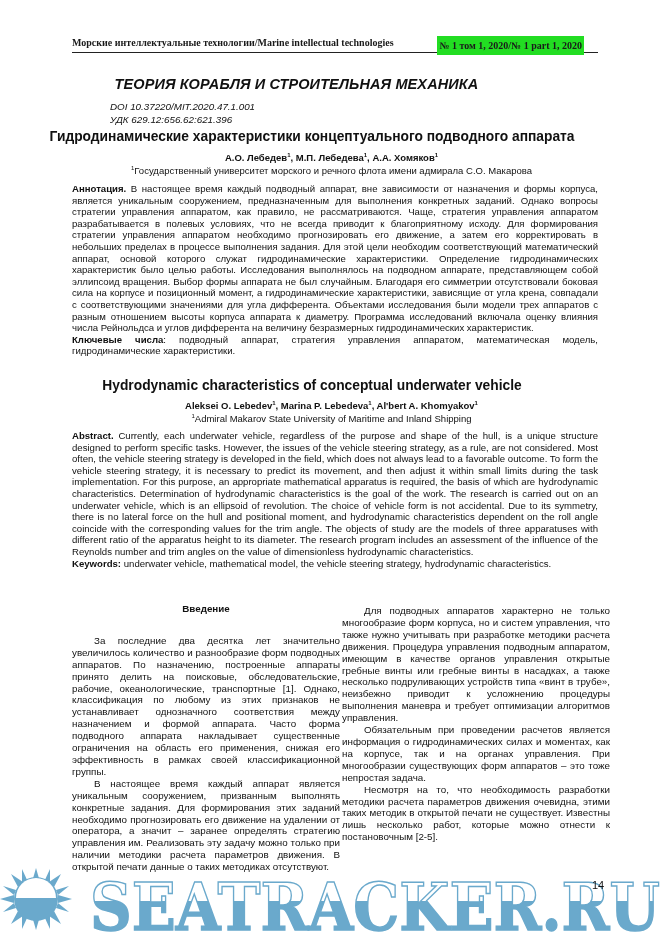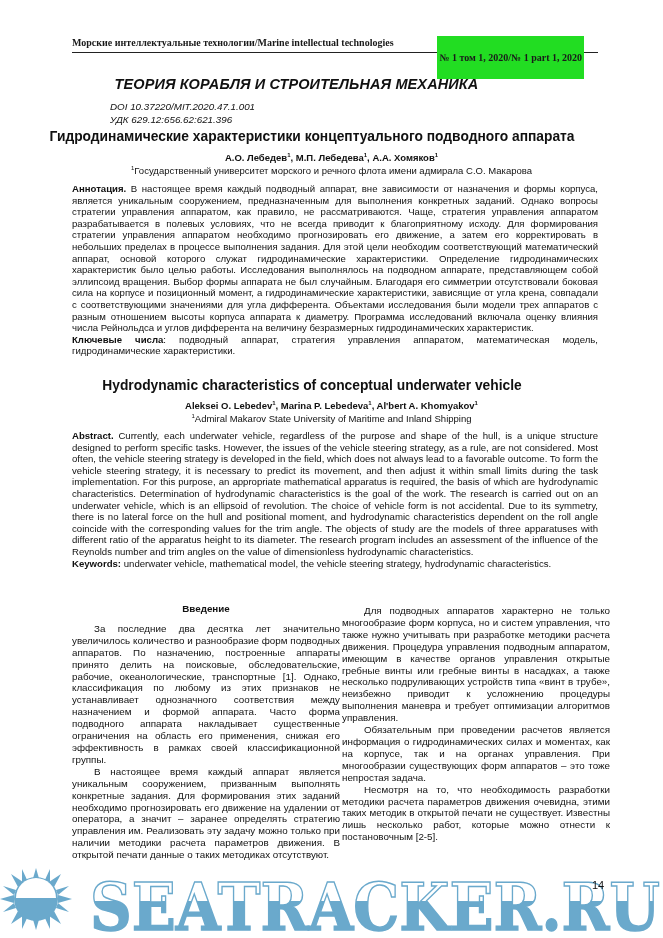--- a/index.html
+++ b/index.html
@@ -1,32 +1,32 @@
 <!DOCTYPE html>
 <html><head>
 <meta charset="utf-8">
 <style>
   html, body { margin:0; padding:0; background:#ffffff; }
   body { width:663px; height:938px; position:relative; overflow:hidden; font-family:"Liberation Sans", sans-serif; color:#111; }
   .page { position:absolute; left:0; top:0; width:663px; height:938px; }
   .running-head { position:absolute; left:72px; top:36px; width:526px; height:16px; border-bottom:1px solid #222; font-family:"Liberation Serif", serif; font-weight:bold; font-size:10px; color:#1a1a1a; }
   .running-head .journal { position:absolute; left:0; top:1px; white-space:nowrap; }
-  .running-head .issue { position:absolute; right:14px; top:0; background:#22dd22; padding:16px 2px; white-space:nowrap; }
+  .running-head .issue { position:absolute; right:14px; top:0; background:#22dd22; padding:4px 2px; white-space:nowrap; }
   .section-title { position:absolute; left:0; width:593px; top:76px; text-align:center; font-weight:bold; font-style:italic; font-size:14.5px; letter-spacing:0.1px; }
   .doi { position:absolute; left:110px; top:100px; font-style:italic; font-size:9.8px; line-height:13px; }
   .title { position:absolute; left:0; width:624px; text-align:center; font-weight:bold; font-size:13.8px; }
   .authors { position:absolute; left:0; width:663px; text-align:center; font-weight:bold; font-size:9.5px; }
   .affil { position:absolute; left:0; width:663px; text-align:center; font-size:9.5px; }
   sup { font-size:6px; vertical-align:super; line-height:0; }
   .abstract { position:absolute; left:72px; width:526px; font-size:9.6px; line-height:11.6px; text-align:justify; }
   .abstract b { font-weight:bold; }
   .col { position:absolute; top:603px; width:268px; font-size:9.8px; line-height:11.9px; text-align:justify; }
   .col.left { left:72px; }
   .col.right { left:342px; }
-  .col h3 { margin:0 0 8px 0; font-size:9.8px; text-align:center; font-weight:bold; }
+  .col h3 { margin:0 0 20px 0; font-size:9.8px; text-align:center; font-weight:bold; }
   .col p { margin:0; text-indent:22px; }
   .page-number { position:absolute; left:592px; top:879px; font-size:11px; }
   .watermark { position:absolute; left:0; top:860px; width:663px; height:78px; pointer-events:none; }
 </style>
 </head>
 <body>
 
 <div class="page">
 
   <div class="running-head">

